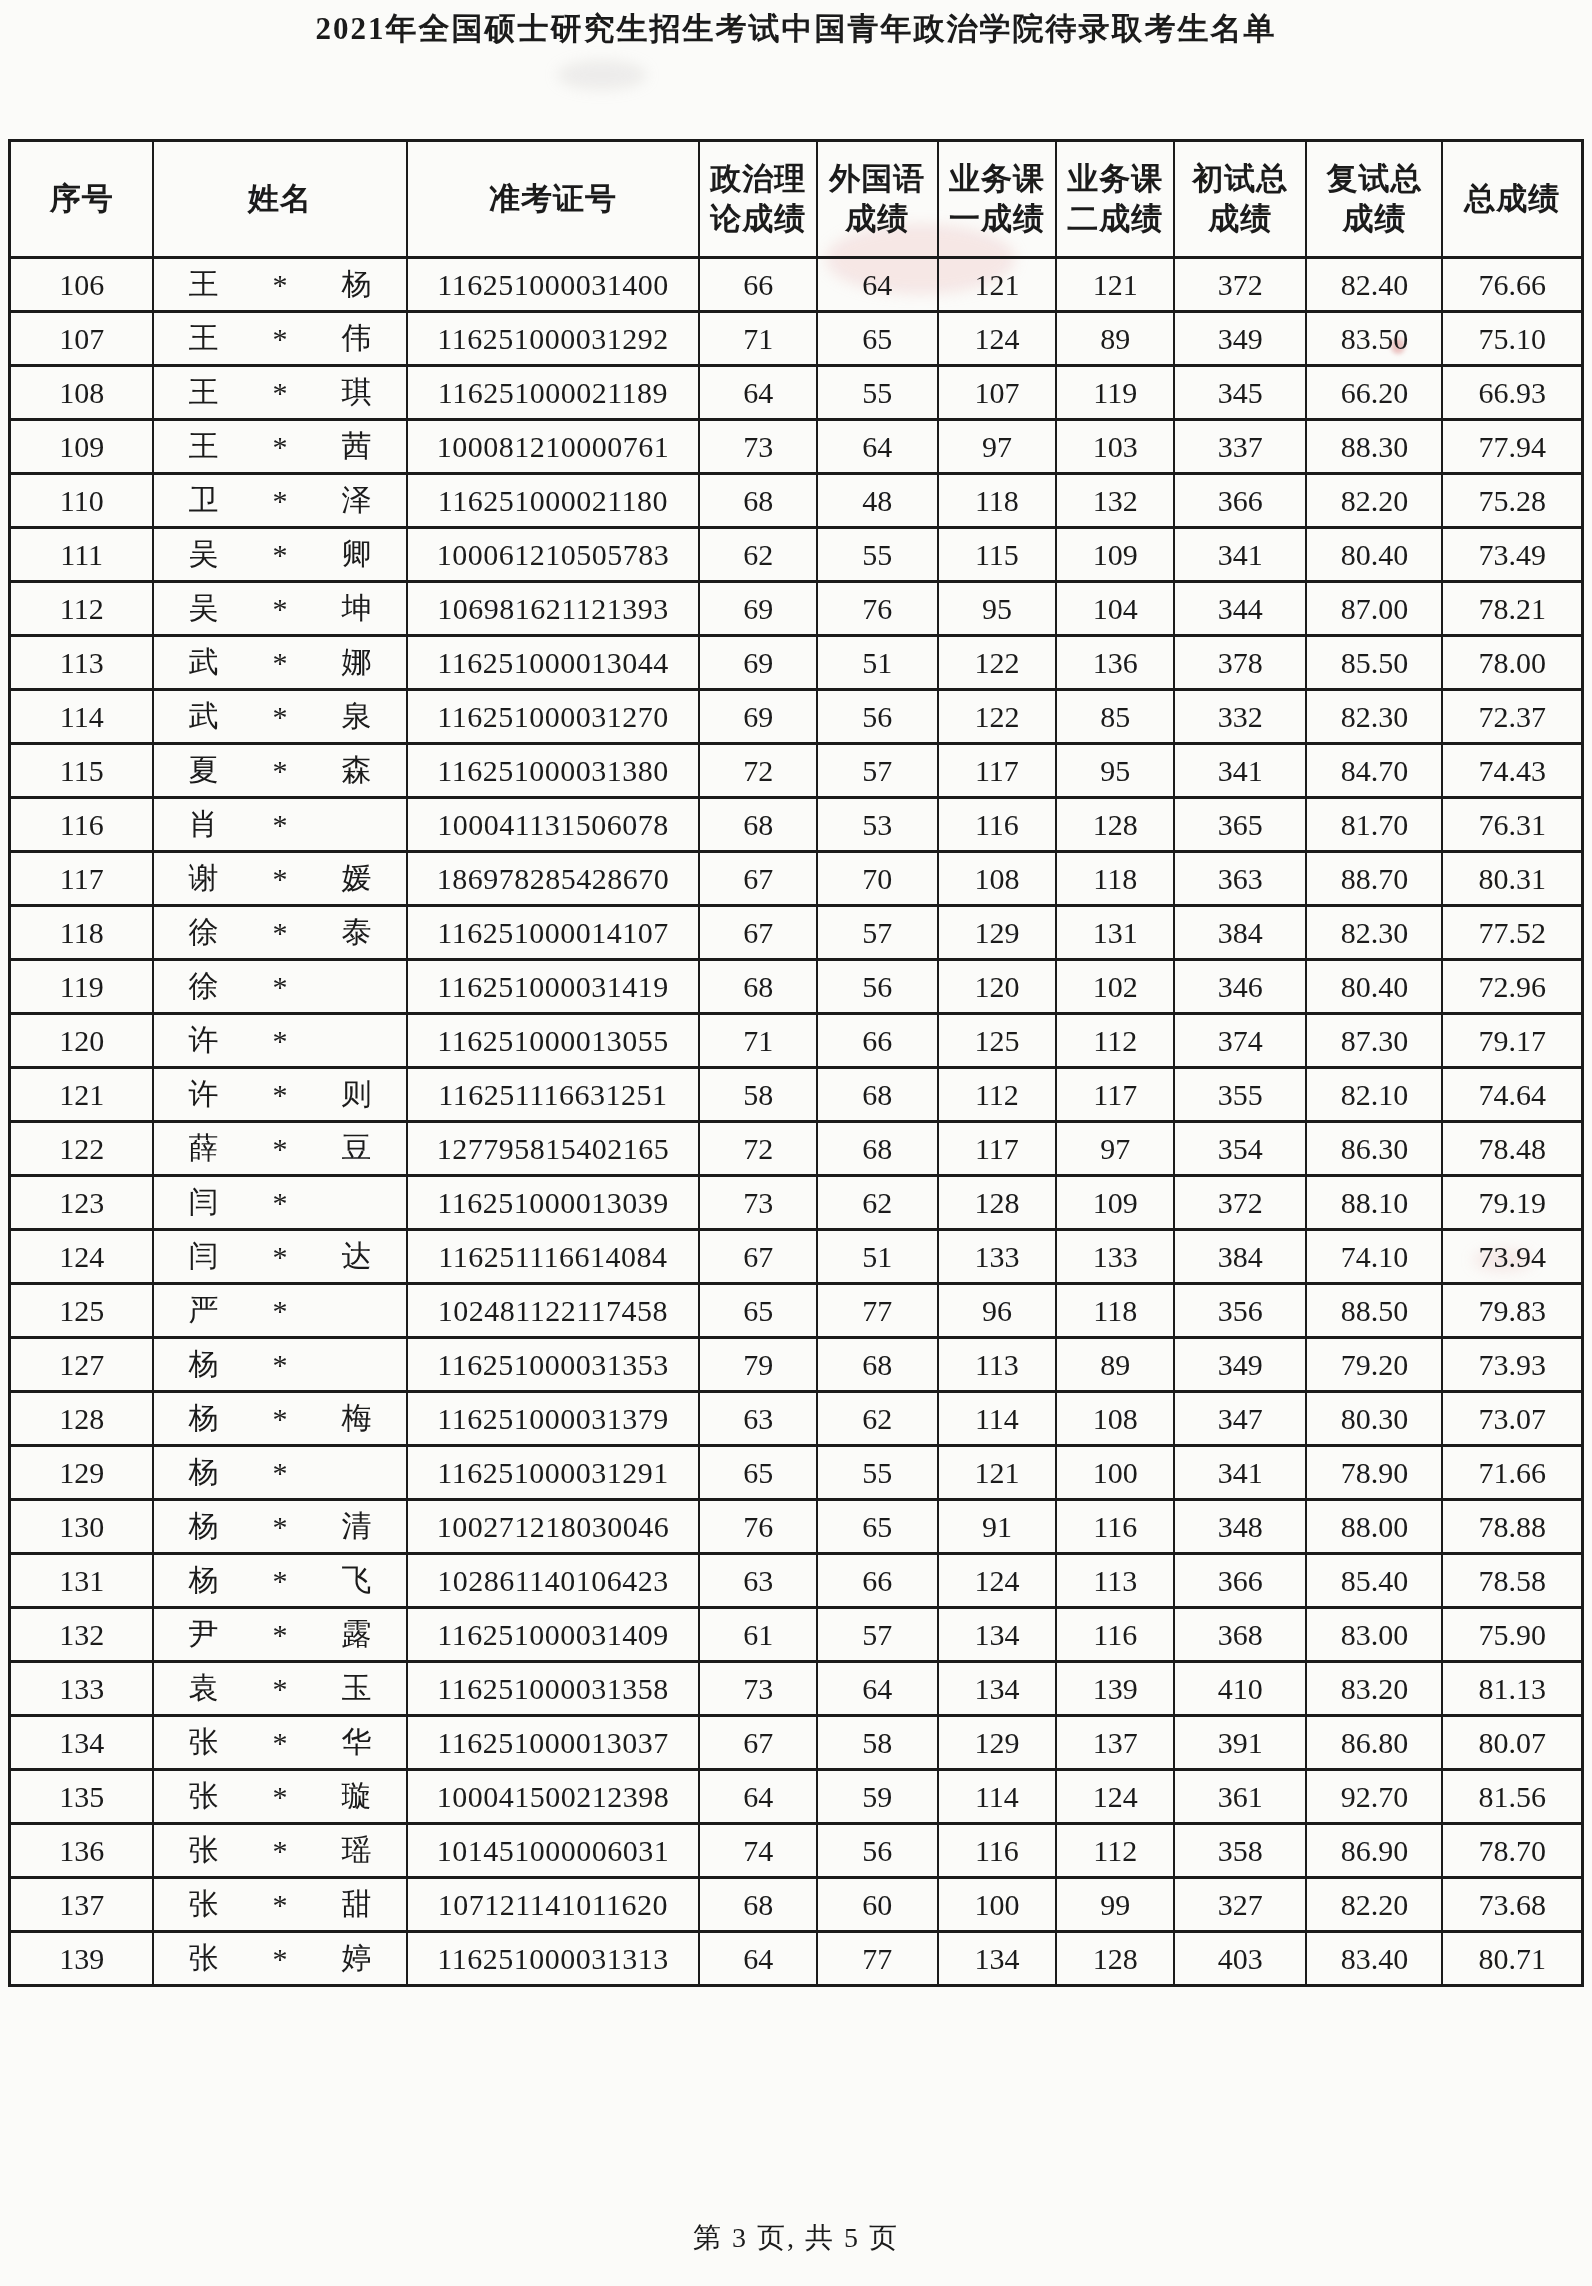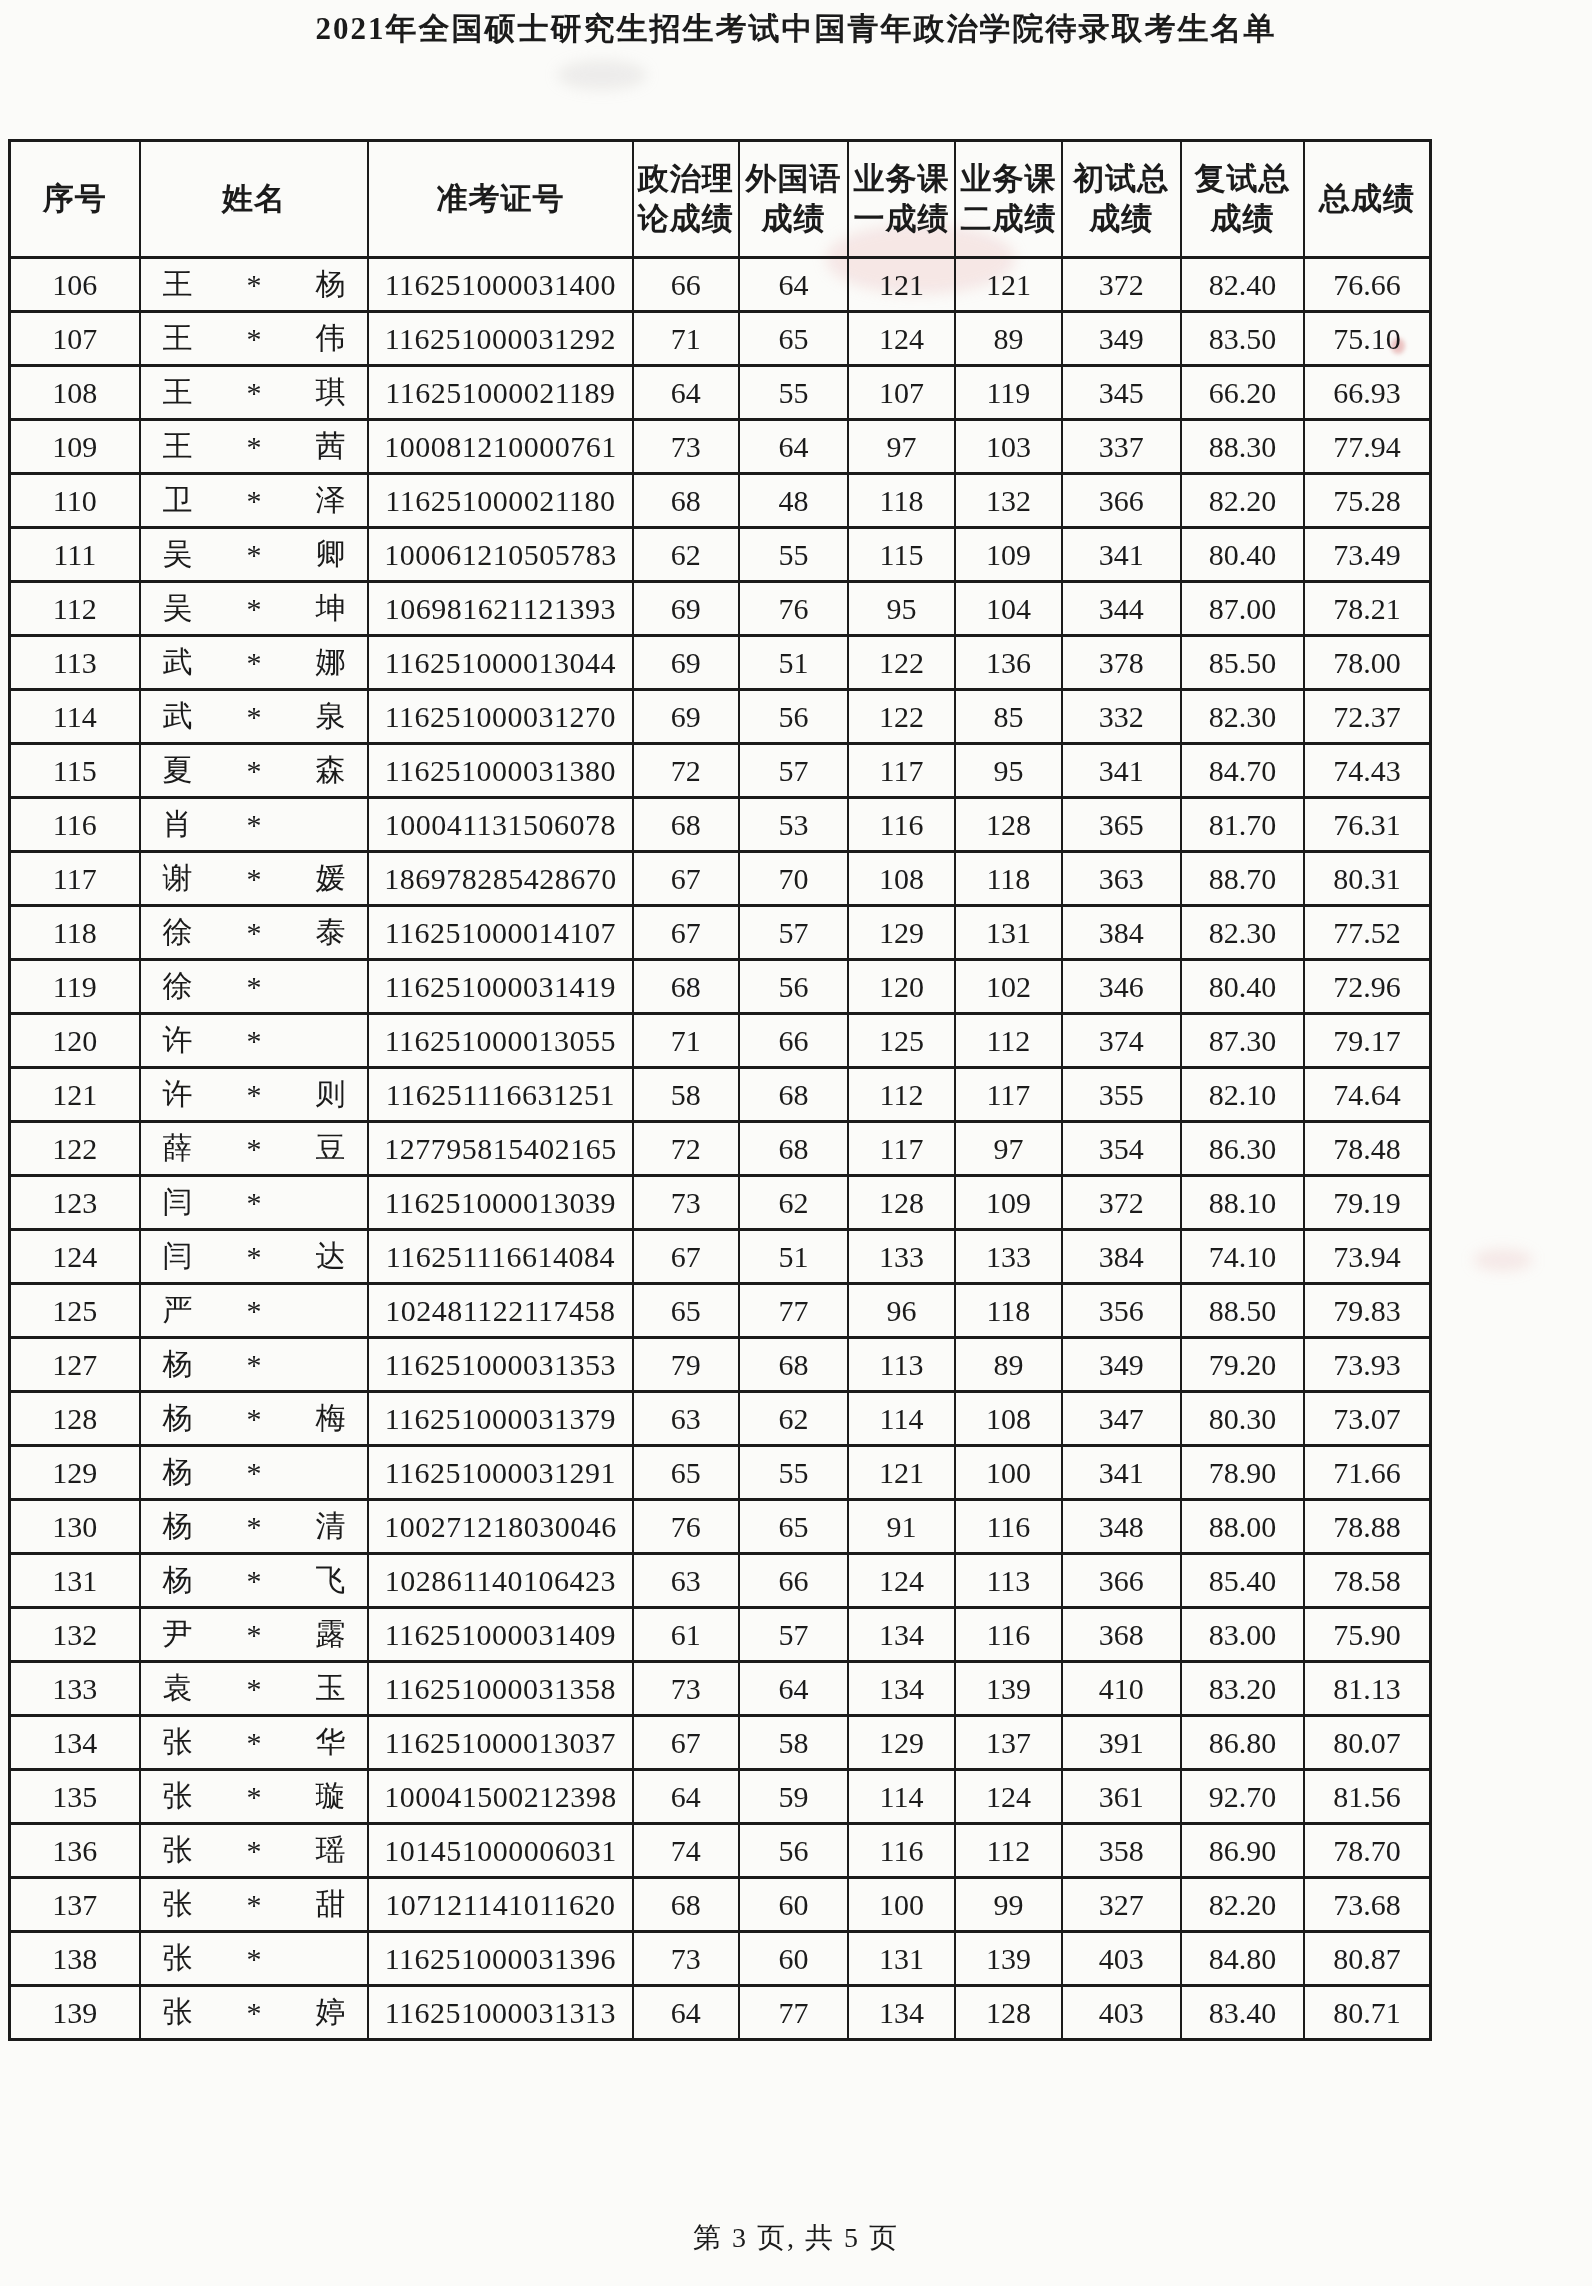--- a/index.html
+++ b/index.html
@@ -8,21 +8,21 @@
     position:relative; width:1592px; height:2287px;
     background:var(--paper); color:var(--ink);
     font-family:"Liberation Serif","DejaVu Serif",serif;
     overflow:hidden;
   }
   .doc-title {
     position:absolute; top:8px; left:0; width:100%;
     text-align:center; font-size:31px; font-weight:700; letter-spacing:2px;
   }
   table.score-table {
-    position:absolute; top:139px; left:8px; width:1424px;
+    position:absolute; top:139px; left:8px; width:1576px;
     border-collapse:collapse; table-layout:fixed;
   }
   .score-table th, .score-table td {
     border-left:2px solid var(--ink); border-right:2px solid var(--ink);
     border-top:3px solid var(--ink); border-bottom:3px solid var(--ink);
     text-align:center; vertical-align:middle; padding:0;
     overflow:hidden;
   }
   .score-table { border:3px solid var(--ink); }
   thead tr { height:117px; }
@@ -674,38 +674,20 @@
       <td class="ticket">107121141011620</td>
       <td>68</td>
       <td>60</td>
       <td>100</td>
       <td>99</td>
       <td>327</td>
       <td>82.20</td>
       <td>73.68</td>
     </tr>
 
-    <tr>
-      <td>138</td>
-      <td>
-        <span class="name-wrap">
-          <span>张</span>
-          <span>*</span>
-          <span></span>
-        </span>
-      </td>
-      <td class="ticket">116251000031396</td>
-      <td>73</td>
-      <td>60</td>
-      <td>131</td>
-      <td>139</td>
-      <td>403</td>
-      <td>84.80</td>
-      <td>80.87</td>
-    </tr>
 
     <tr>
       <td>139</td>
       <td>
         <span class="name-wrap">
           <span>张</span>
           <span>*</span>
           <span>婷</span>
         </span>
       </td>

